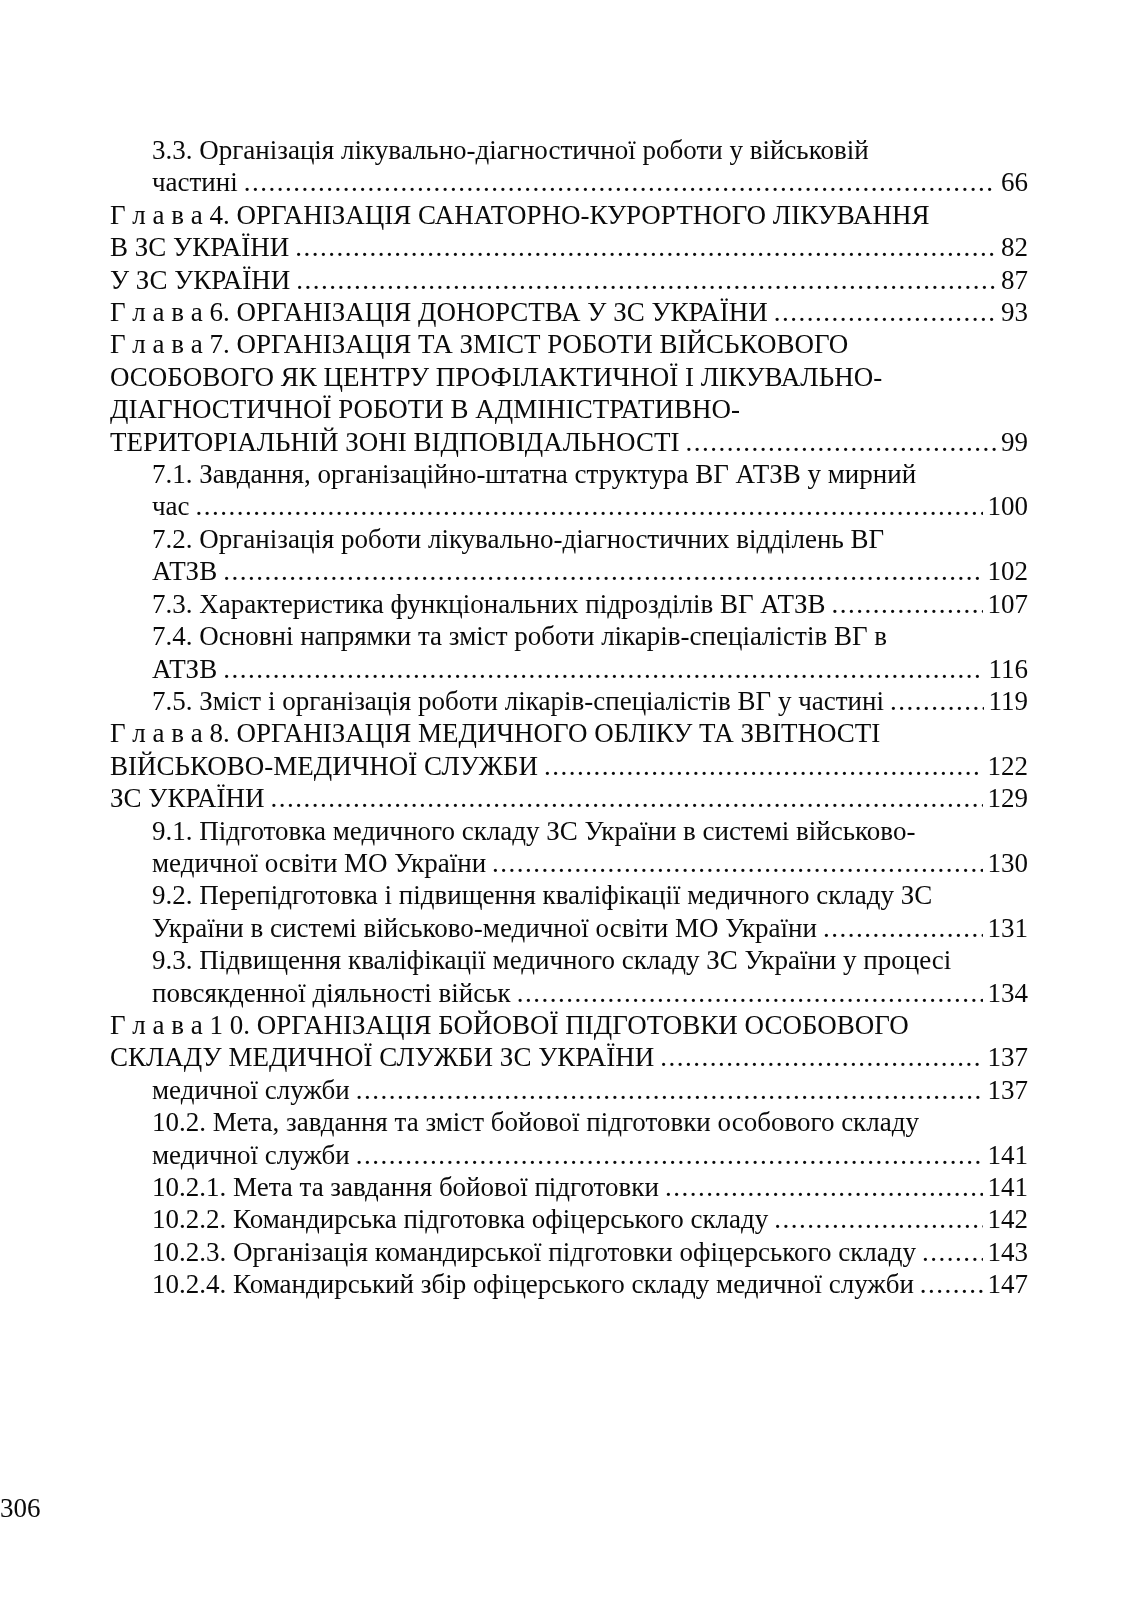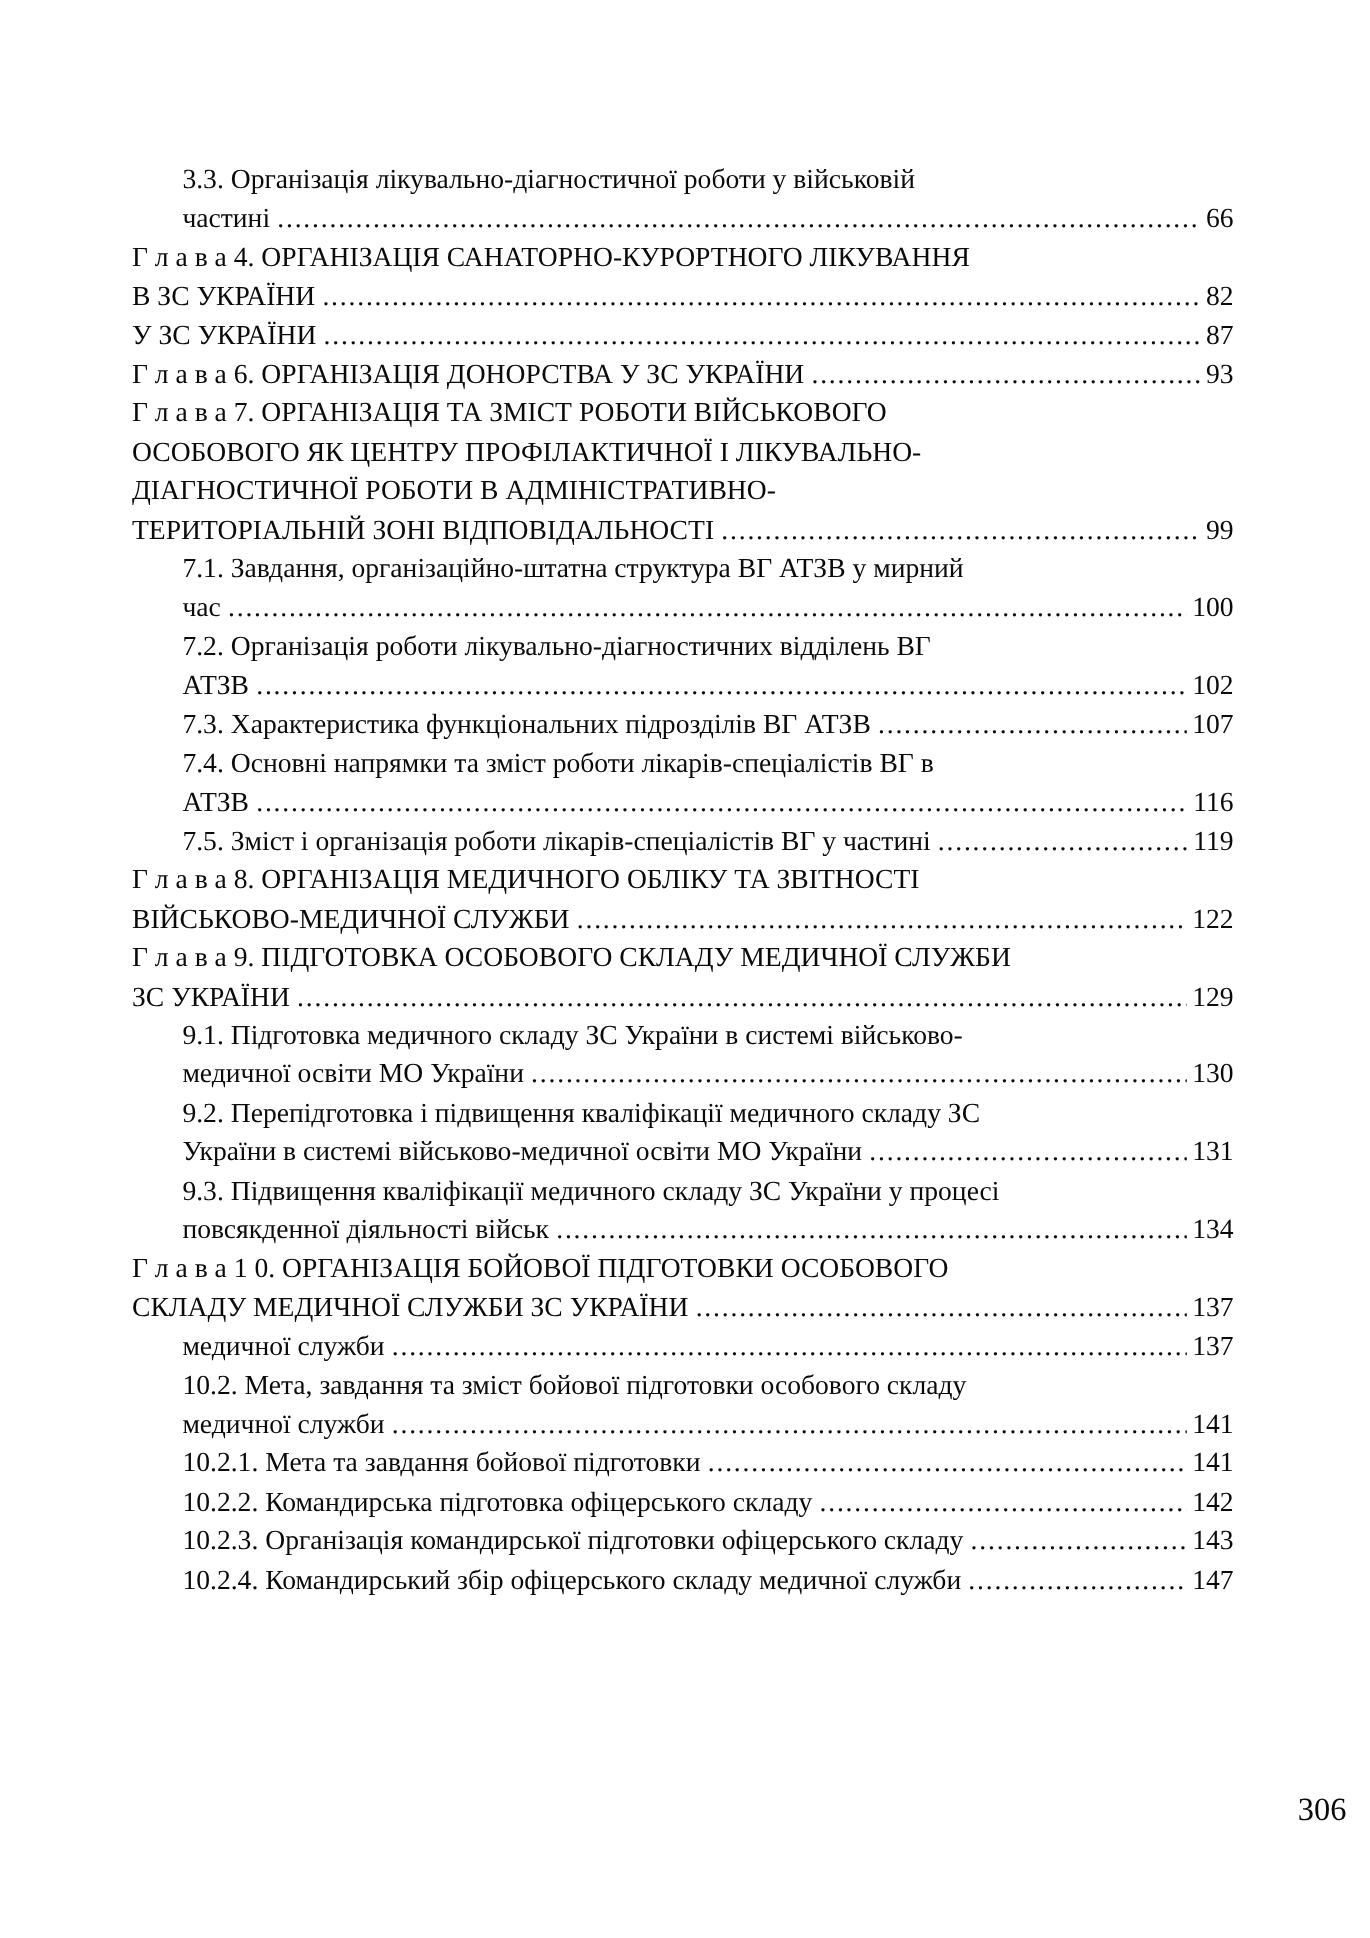--- a/index.html
+++ b/index.html
@@ -12,21 +12,21 @@
     overflow: hidden;
   }
   .page {
     position: absolute; inset: 0;
     background: #ffffff;
   }
   .toc {
     position: absolute;
     left: 110px; top: 134px;
     width: 918px;
-    font-size: 23px;
+    font-size: 27px;
     line-height: 32.4px;
   }
   .entry { }
   .entry.level-1 { padding-left: 42px; }
   .line {
     display: flex;
     align-items: baseline;
     white-space: pre;
   }
   .line .text { flex: 0 0 auto; }
@@ -37,21 +37,21 @@
     white-space: nowrap;
     margin-left: 6px;
     margin-right: 5px;
     letter-spacing: 1.5px;
   }
   .line .pagenum { flex: 0 0 auto; text-align: center; }
   .footer {
     position: absolute;
     left: 0; top: 1492px;
     width: 1122px;
-    text-align: right;
+    text-align: left;
     font-size: 27px;
     line-height: 32px;
   }
 </style>
 </head>
 <body>
 
 <div class="page">
   <div class="toc">
       <div class="entry level-1">
@@ -90,21 +90,20 @@
         <div class="line"><span class="text">АТЗВ</span><span class="leader">............................................................................................................................................................................................................................................................................................................</span><span class="pagenum">116</span></div>
       </div>
       <div class="entry level-1">
         <div class="line"><span class="text">7.5. Зміст і організація роботи лікарів-спеціалістів ВГ у частині</span><span class="leader">............................................................................................................................................................................................................................................................................................................</span><span class="pagenum">119</span></div>
       </div>
       <div class="entry level-0">
         <div class="line"><span class="text">Г л а в а 8. ОРГАНІЗАЦІЯ МЕДИЧНОГО ОБЛІКУ ТА ЗВІТНОСТІ</span></div>
         <div class="line"><span class="text">ВІЙСЬКОВО-МЕДИЧНОЇ СЛУЖБИ</span><span class="leader">............................................................................................................................................................................................................................................................................................................</span><span class="pagenum">122</span></div>
       </div>
       <div class="entry level-0">
-        <div class="line"><span class="text">Г л а в а 9. ПІДГОТОВКА ОСОБОВОГО СКЛАДУ МЕДИЧНОЇ СЛУЖБИ</span></div>
         <div class="line"><span class="text">ЗС УКРАЇНИ</span><span class="leader">............................................................................................................................................................................................................................................................................................................</span><span class="pagenum">129</span></div>
       </div>
       <div class="entry level-1">
         <div class="line"><span class="text">9.1. Підготовка медичного складу ЗС України в системі військово-</span></div>
         <div class="line"><span class="text">медичної освіти МО України</span><span class="leader">............................................................................................................................................................................................................................................................................................................</span><span class="pagenum">130</span></div>
       </div>
       <div class="entry level-1">
         <div class="line"><span class="text">9.2. Перепідготовка і підвищення кваліфікації медичного складу ЗС</span></div>
         <div class="line"><span class="text">України в системі військово-медичної освіти МО України</span><span class="leader">............................................................................................................................................................................................................................................................................................................</span><span class="pagenum">131</span></div>
       </div>

